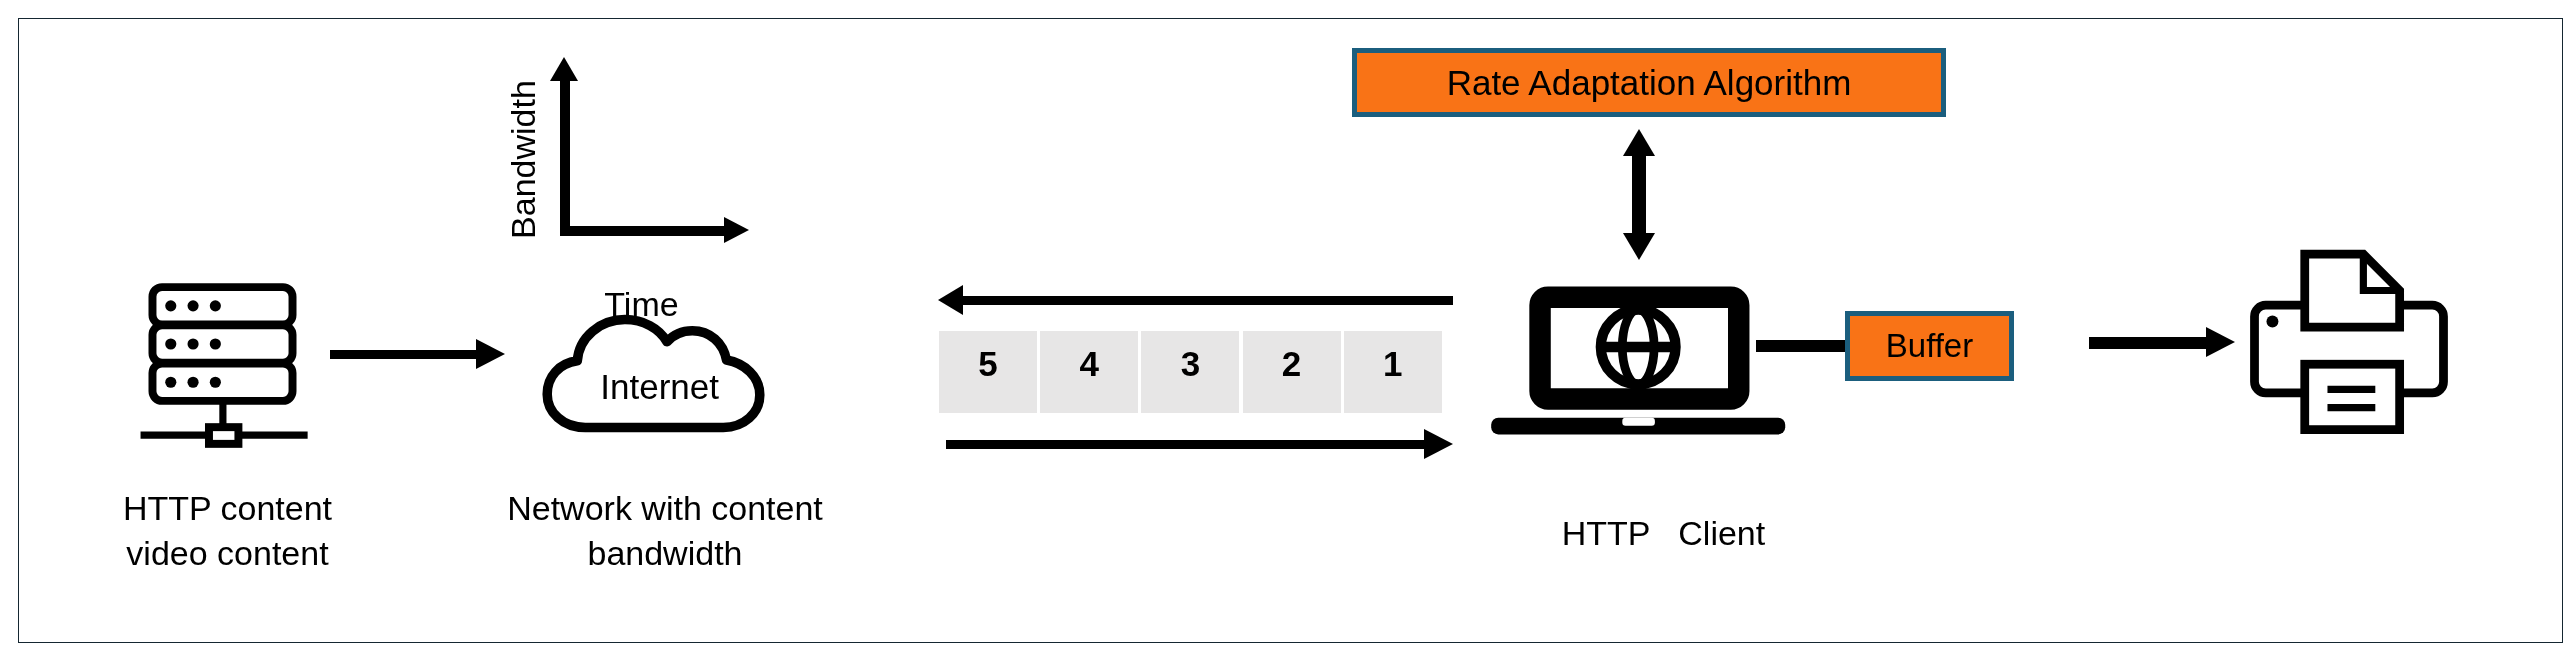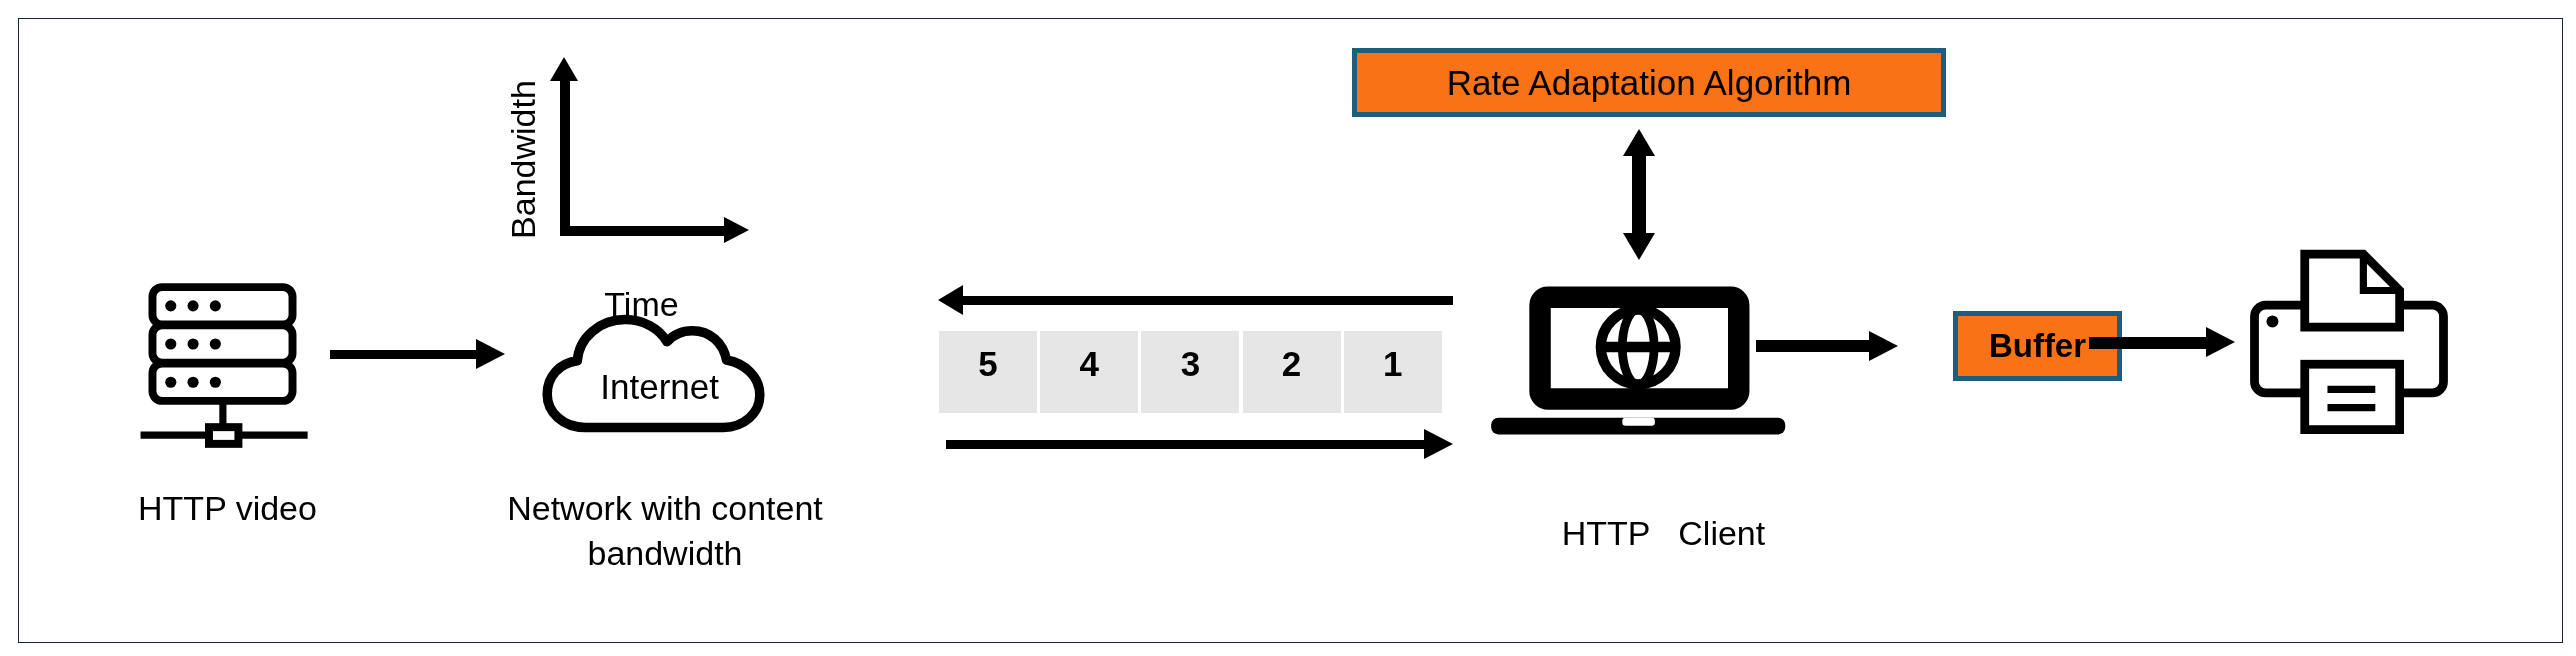--- a/index.html
+++ b/index.html
@@ -46,21 +46,22 @@
       <circle cx="78" cy="81.5" r="7" fill="#000"></circle>
       <circle cx="106" cy="81.5" r="7" fill="#000"></circle>
     <circle cx="50" cy="129.5" r="7" fill="#000"></circle>
       <circle cx="78" cy="129.5" r="7" fill="#000"></circle>
       <circle cx="106" cy="129.5" r="7" fill="#000"></circle>
     <rect x="111" y="153" width="9" height="33" fill="#000"></rect>
     <line x1="12" y1="196" x2="222" y2="196" stroke="#000" stroke-width="9"></line>
     <rect x="98" y="186" width="37" height="21" fill="#fff" stroke="#000" stroke-width="10"></rect>
   </svg>
   <div class="lbl" style="left:76px;top:486px;width:303px;">
-    <div>HTTP video</div>
+    <div>HTTP content</div>
+    <div>video content</div>
   </div>
 
   <div>
     <div class="shaft" style="left:330px;top:350px;width:147px;height:8.8px;"></div>
     <div class="tri t-right" style="left:476px;top:339px;"></div>
   </div>
 
   <div>
     <div class="tri t-up" style="left:550px;top:57px;"></div>
     <div class="shaft" style="left:560px;top:79px;width:9.6px;height:154px;"></div>
@@ -117,21 +118,21 @@
     <rect x="0" y="167" width="370" height="21" rx="9" fill="#000"></rect>
     <rect x="165" y="167" width="41" height="10" rx="4" fill="#fff"></rect>
   </svg>
   <div id="client-label">HTTP   Client</div>
 
   <div>
     <div class="shaft" style="left:1756px;top:340px;width:115px;height:12px;"></div>
     <div class="tri t-right" style="left:1869px;top:331px;"></div>
   </div>
 
-  <div class="outline-box" style="left:1953px;top:311px;width:169px;height:70px;font-size:33px;font-weight:bold;">
+  <div class="outline-box" style="left:1845px;top:311px;width:169px;height:70px;font-size:33px;">
     <span>Buffer</span>
   </div>
 
   <div>
     <div class="shaft" style="left:2089px;top:337px;width:119px;height:12px;"></div>
     <div class="tri t-right" style="left:2206px;top:327px;"></div>
   </div>
 
   <svg class="abs" style="left:2250px;top:249px;" width="198" height="185" viewBox="0 0 248 232">
     <rect x="5.5" y="70.5" width="237" height="110" rx="14" fill="#fff" stroke="#000" stroke-width="11"></rect>

